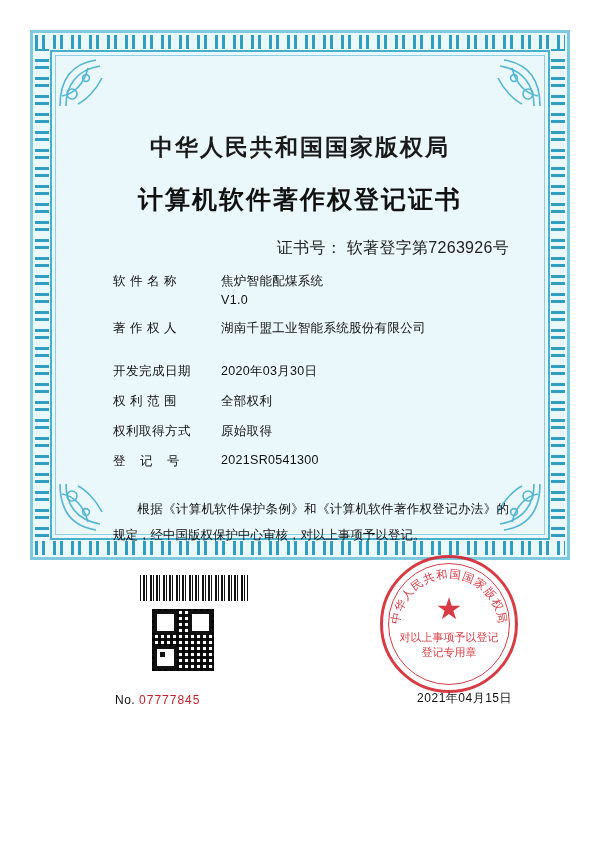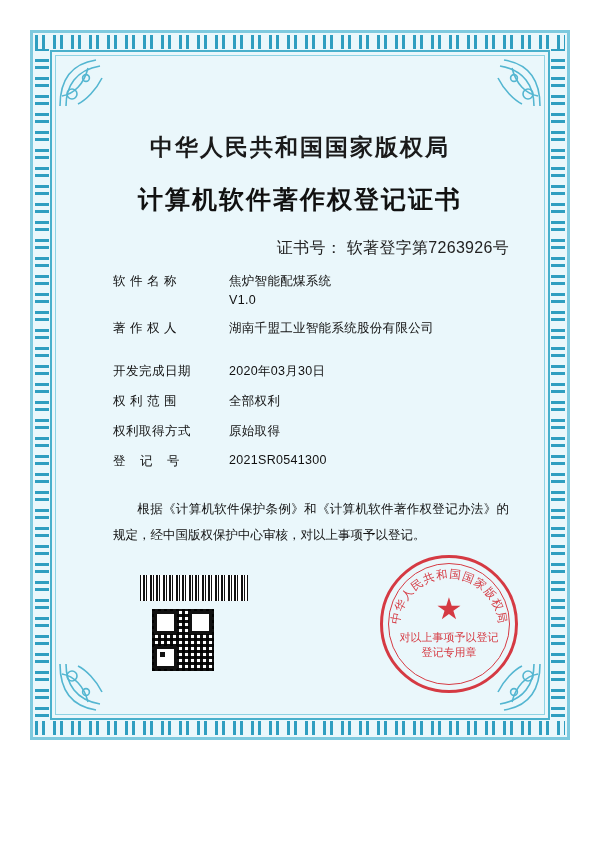--- a/index.html
+++ b/index.html
@@ -16,21 +16,21 @@
     height: 848px;
     background: #ffffff;
     overflow: hidden;
   }
   
   .cert {
     position: absolute;
     left: 30px;
     top: 30px;
     width: 540px;
-    height: 710px;
+    height: 530px;
     background: #eaf7fb;
     box-sizing: border-box;
   }
   
   .border-outer {
     position: absolute;
     inset: 0;
     border: 3px solid #7ec9de;
     box-sizing: border-box;
   }
@@ -111,21 +111,20 @@
   .fields {
     margin-top: 14px;
     padding-left: 28px;
   }
   .frow {
     display: flex;
     align-items: flex-start;
     margin-bottom: 13px;
     font-size: 12.5px;
     color: #111;
-    gap: 8px;
   }
   .flabel {
     width: 108px;
     flex: 0 0 108px;
     letter-spacing: 0.5px;
     white-space: nowrap;
   }
   .flabel.sp { letter-spacing: 5.5px; }
   .fvalue {
     flex: 1;
@@ -389,15 +388,22 @@
           <textPath href="#arcpath" startOffset="50%">中华人民共和国国家版权局</textPath>
         </text>
       </svg>
       <div class="star">★</div>
       <div class="inner-txt">
         <div>对以上事项予以登记</div>
         <div>登记专用章</div>
       </div>
     </div>
 
+    <div class="footer">
+      <div class="no">
+        <span>No.</span>
+        <span class="red">07777845</span>
+      </div>
+      <div class="date">2021年04月15日</div>
+    </div>
 
   </div>
 </div>
 
 </body></html>

